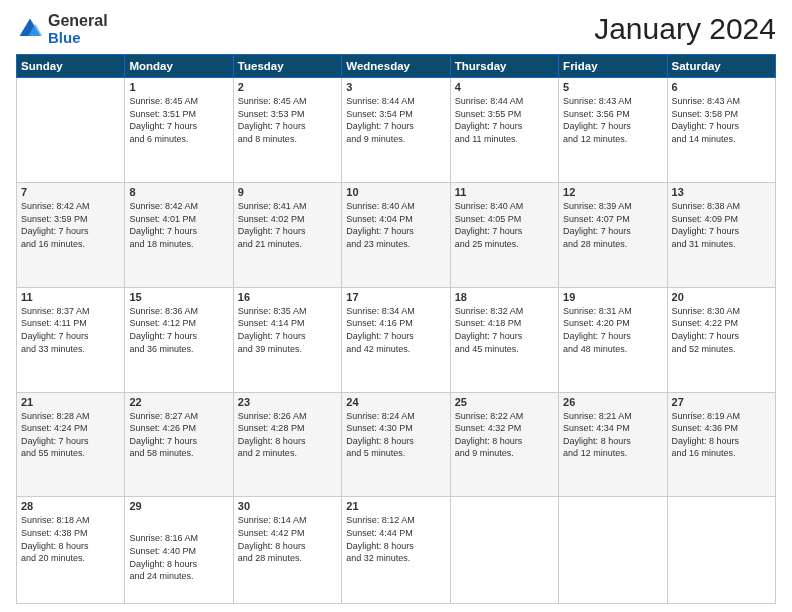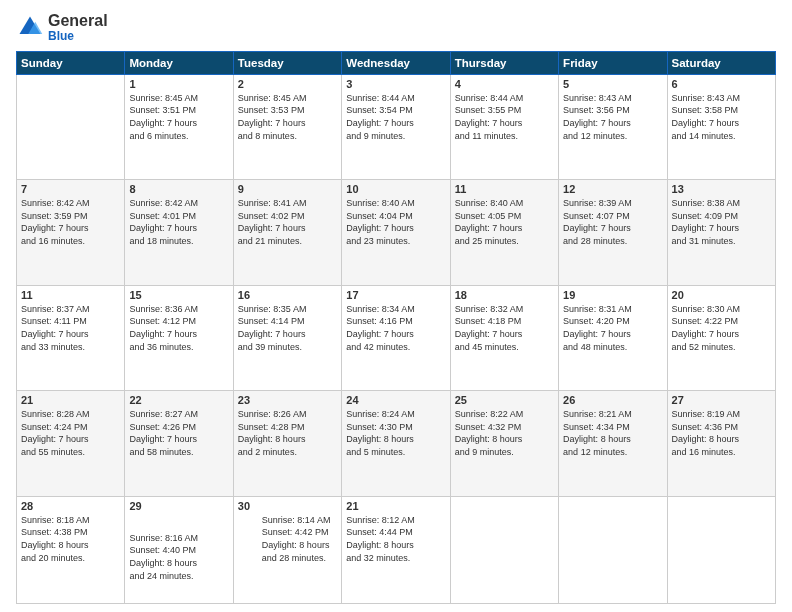--- a/index.html
+++ b/index.html
@@ -32,21 +32,21 @@
       display: flex;
       flex-direction: column;
       line-height: 1.1;
     }
     .logo-general {
       font-size: 16px;
       font-weight: bold;
       color: #333;
     }
     .logo-blue {
-      font-size: 12px;
+      font-size: 15px;
       font-weight: bold;
       color: #1565c0;
     }
     .logo-icon {
       width: 28px;
       height: 28px;
     }
     .title-section {
       text-align: right;
     }
@@ -118,20 +118,21 @@
       <svg class="logo-icon" viewBox="0 0 32 32">
         <polygon points="16,4 28,24 4,24" fill="#1565c0"></polygon>
         <polygon points="22,10 30,24 14,24" fill="#42a5f5" opacity="0.7"></polygon>
       </svg>
       <div class="logo-text">
         <span class="logo-general">General</span>
         <span class="logo-blue">Blue</span>
       </div>
     </div>
     <div class="title-section">
+      <div class="month-title">January 2024</div>
     </div>
   </div>
 
   <table class="calendar">
     <thead>
       <tr>
       <th>Sunday</th>
           <th>Monday</th>
           <th>Tuesday</th>
           <th>Wednesday</th>
@@ -349,21 +350,21 @@
           </td>
           <td>
             <span class="day-num">29</span>
             <div class="day-info" style="white-space: pre-line; margin-top: 20px;">Sunrise: 8:16 AM
 Sunset: 4:40 PM
 Daylight: 8 hours
 and 24 minutes.</div>
           </td>
           <td>
             <span class="day-num">30</span>
-            <div class="day-info" style="white-space: pre-line; margin-left: 24px;">Sunrise: 8:14 AM
+            <div class="day-info" style="white-space: pre-line;">Sunrise: 8:14 AM
 Sunset: 4:42 PM
 Daylight: 8 hours
 and 28 minutes.</div>
           </td>
           <td>
             <span class="day-num">21</span>
             <div class="day-info" style="white-space: pre-line;">Sunrise: 8:12 AM
 Sunset: 4:44 PM
 Daylight: 8 hours
 and 32 minutes.</div>

